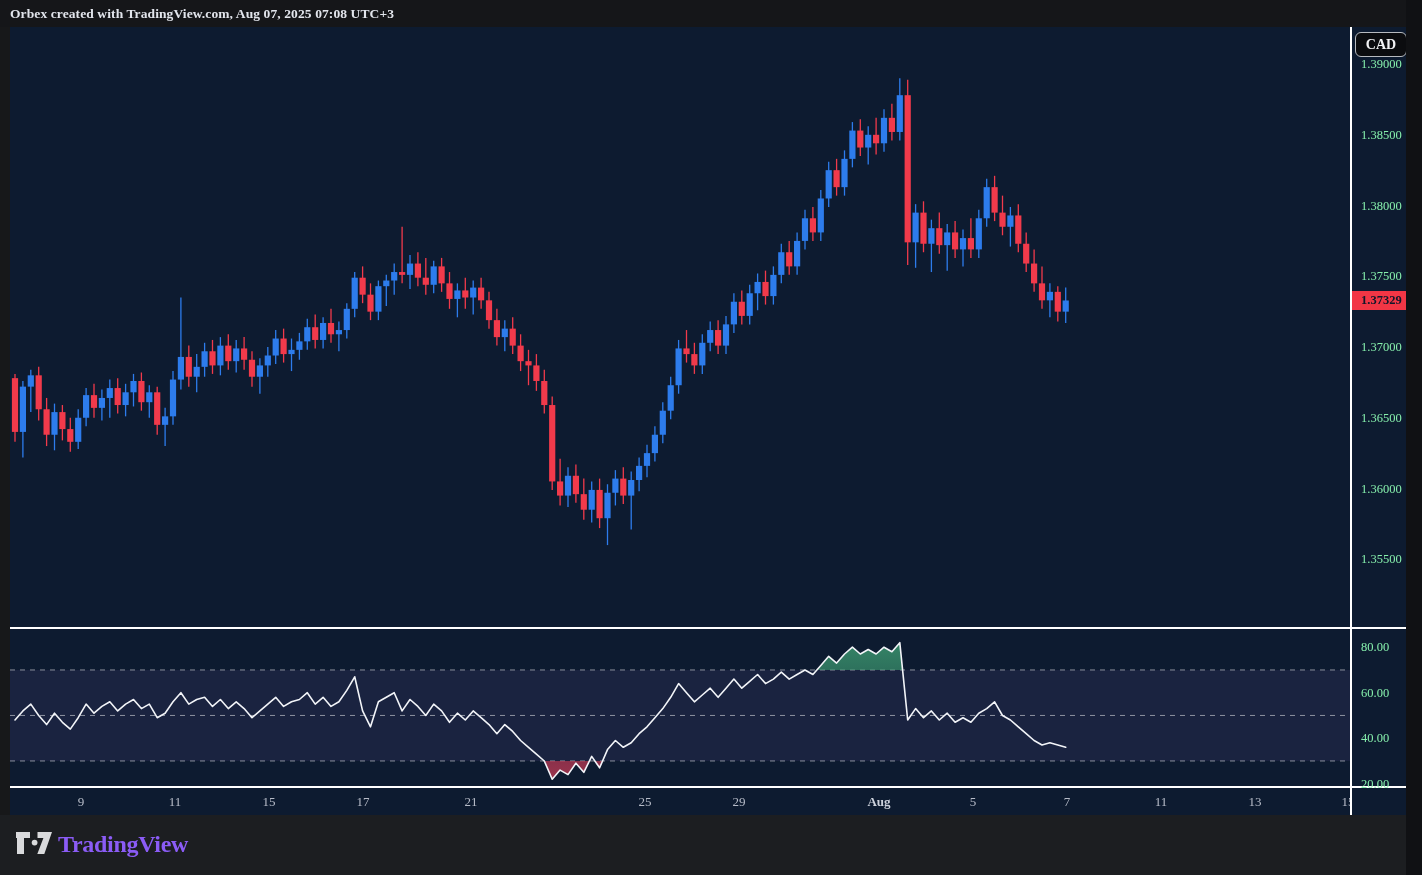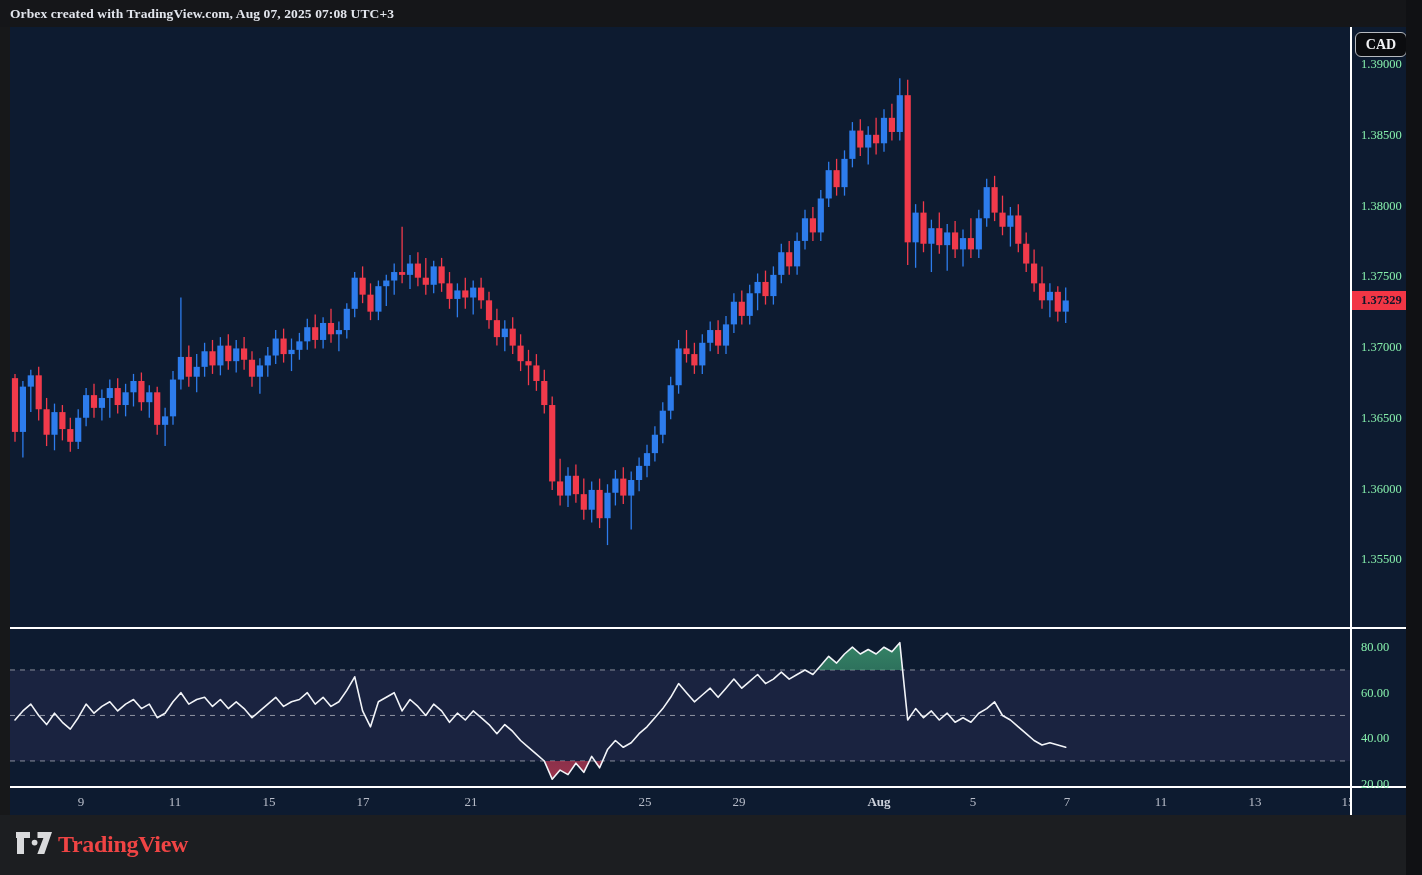--- a/index.html
+++ b/index.html
@@ -18,21 +18,21 @@
   .time-axis span.month{font-weight:700;color:#cdd2dc;}
   .price-axis{position:absolute;left:1342px;top:0;width:60px;height:788px;}
   .price-axis .tick{position:absolute;left:9px;font-size:12.5px;color:#86efac;}
   .cad-badge{position:absolute;left:3px;top:5px;width:50px;height:23px;background:#0b0c0f;
              border:1px solid #b7babf;border-radius:6px;color:#f2f3f5;font-size:14px;font-weight:600;
              display:flex;align-items:center;justify-content:center;}
   .last-tag{position:absolute;left:0px;width:60px;height:19px;background:#f23645;color:#0f172a;
             font-size:12.5px;font-weight:600;display:flex;align-items:center;padding-left:9px;box-sizing:border-box;}
   .footer{position:absolute;left:0;top:815px;width:1422px;height:60px;background:#1c1e21;}
   .tv-logo{position:absolute;left:16px;top:17px;}
-  .tv-name{position:absolute;left:58px;top:16px;font-size:24px;font-weight:700;color:#ef4444;letter-spacing:-0.3px;}
+  .tv-name{position:absolute;left:58px;top:16px;font-size:24px;font-weight:700;color:#8b5cf6;letter-spacing:-0.3px;}
 </style>
 </head>
 <body>
 
 <div class="root">
 
   <div class="title-bar">
     <span>Orbex created with TradingView.com, Aug 07, 2025 07:08 UTC+3</span>
   </div>
 

